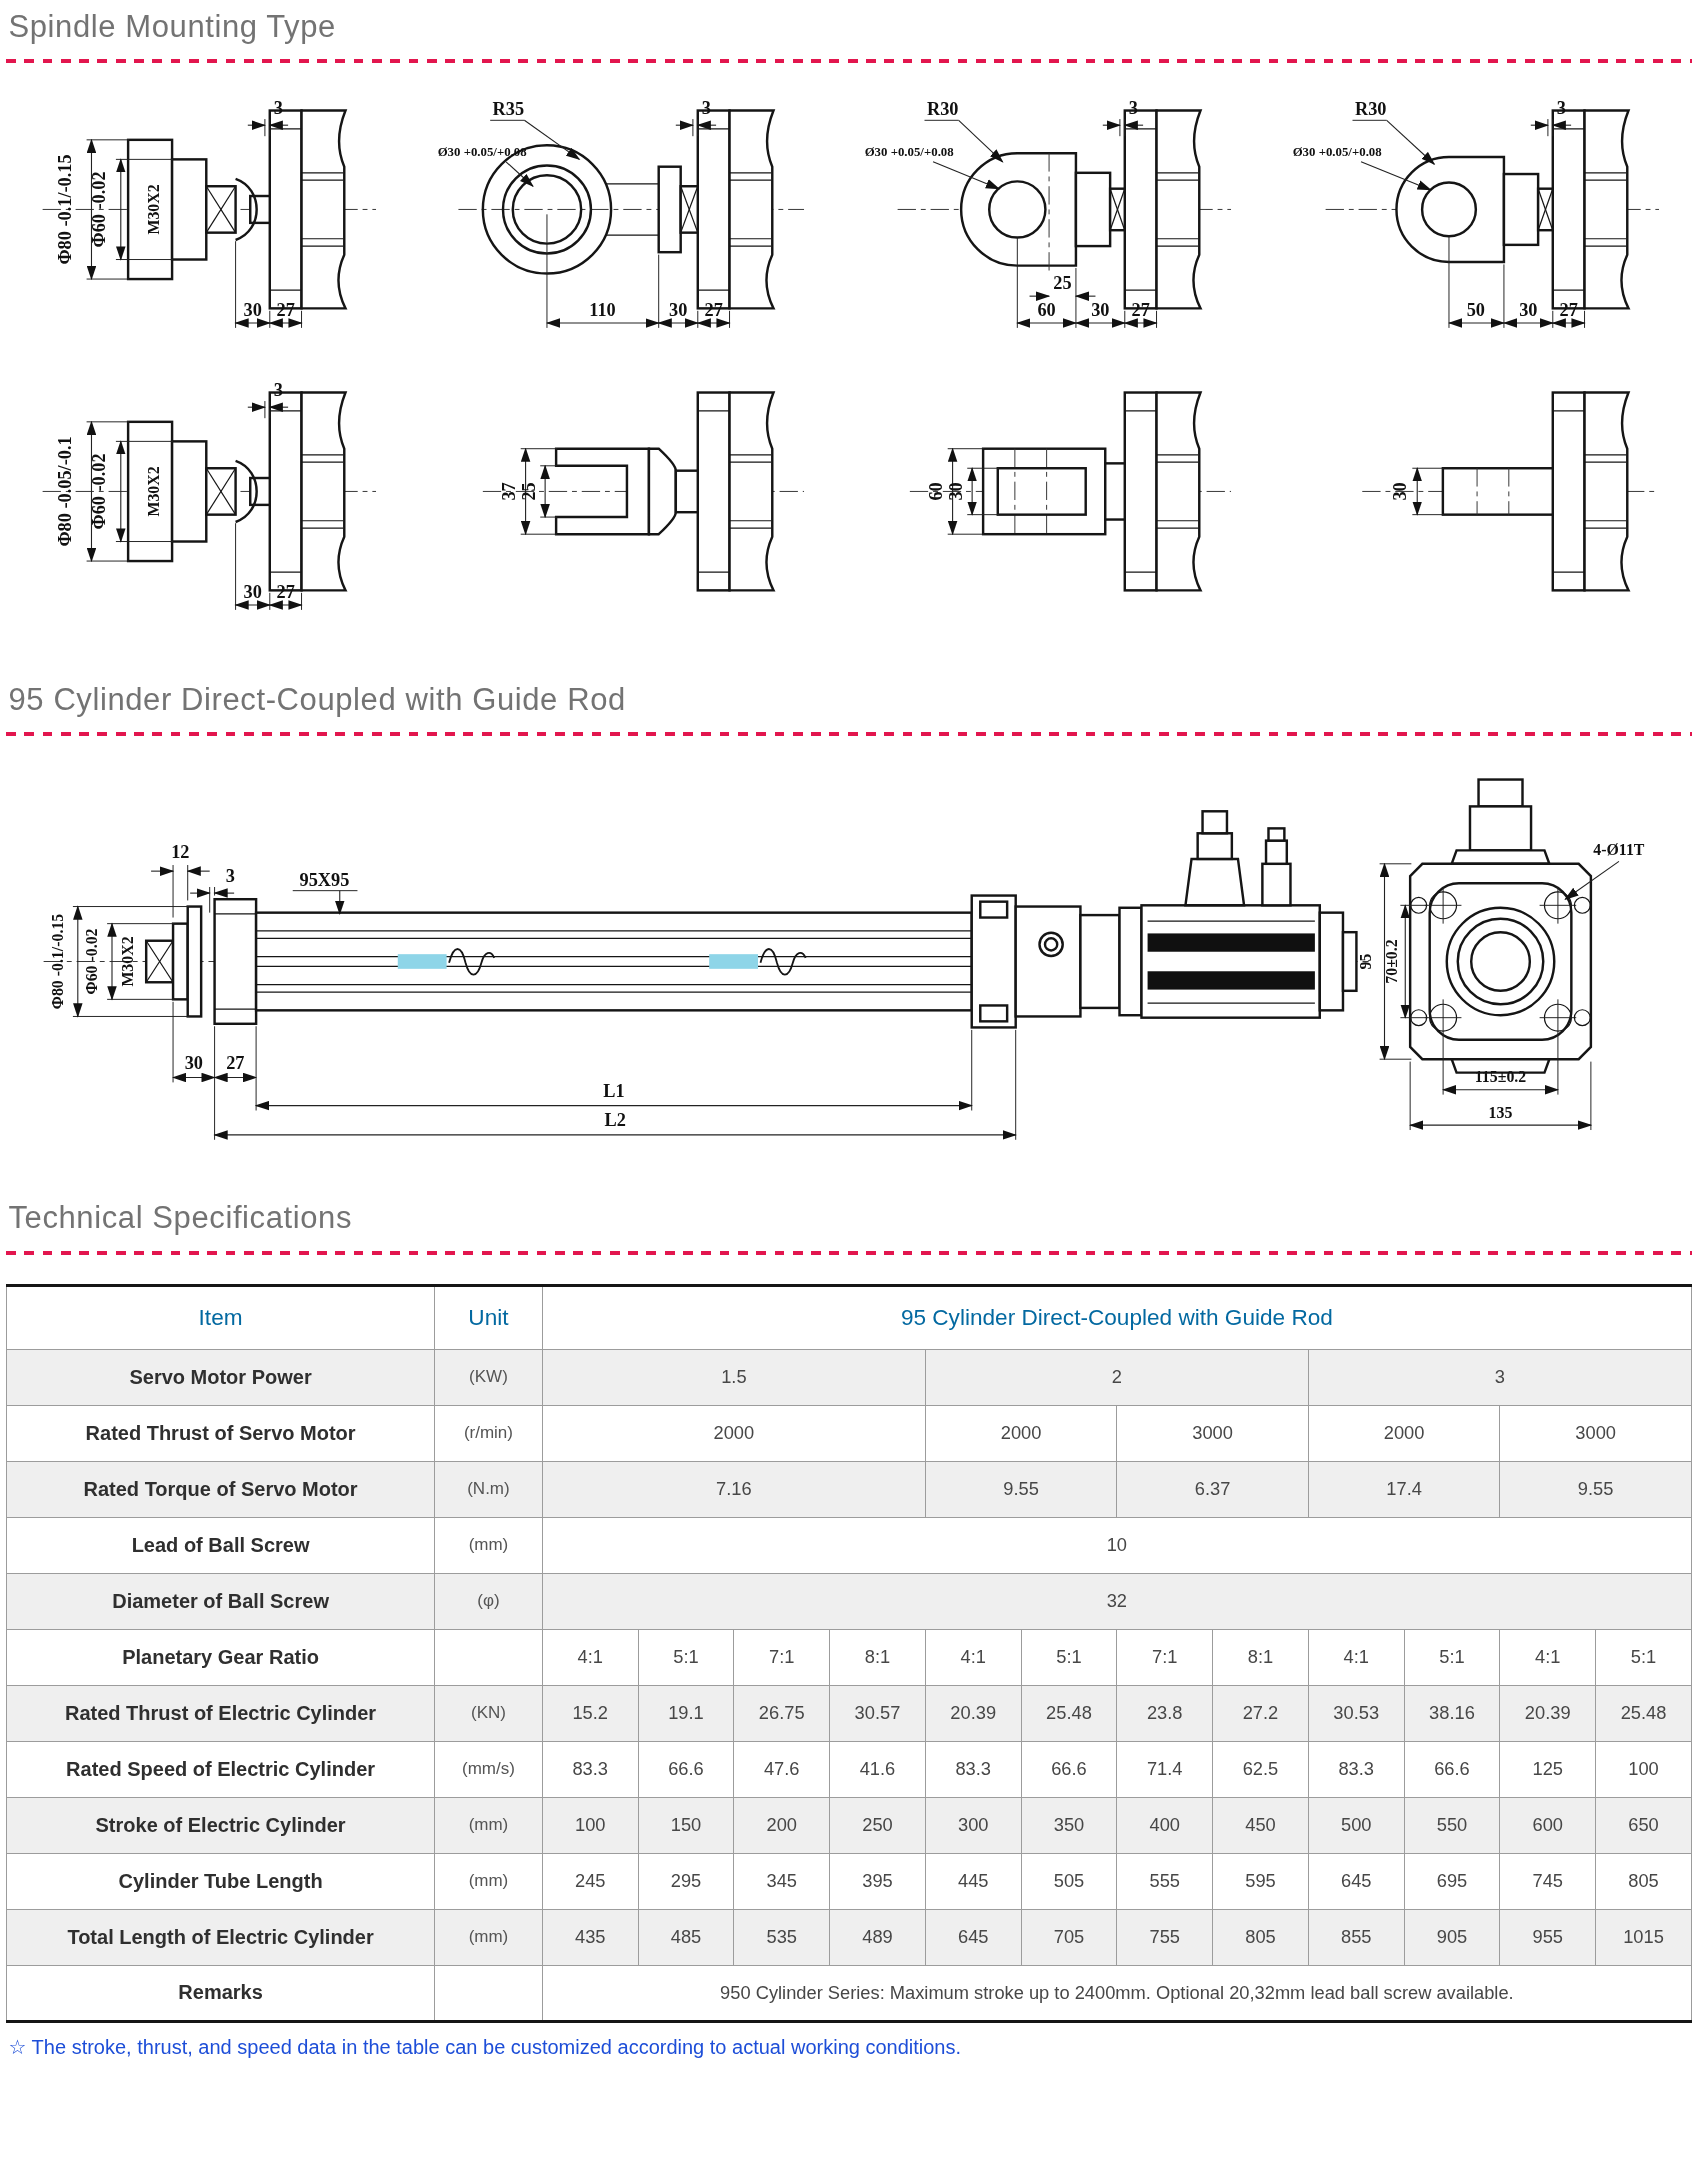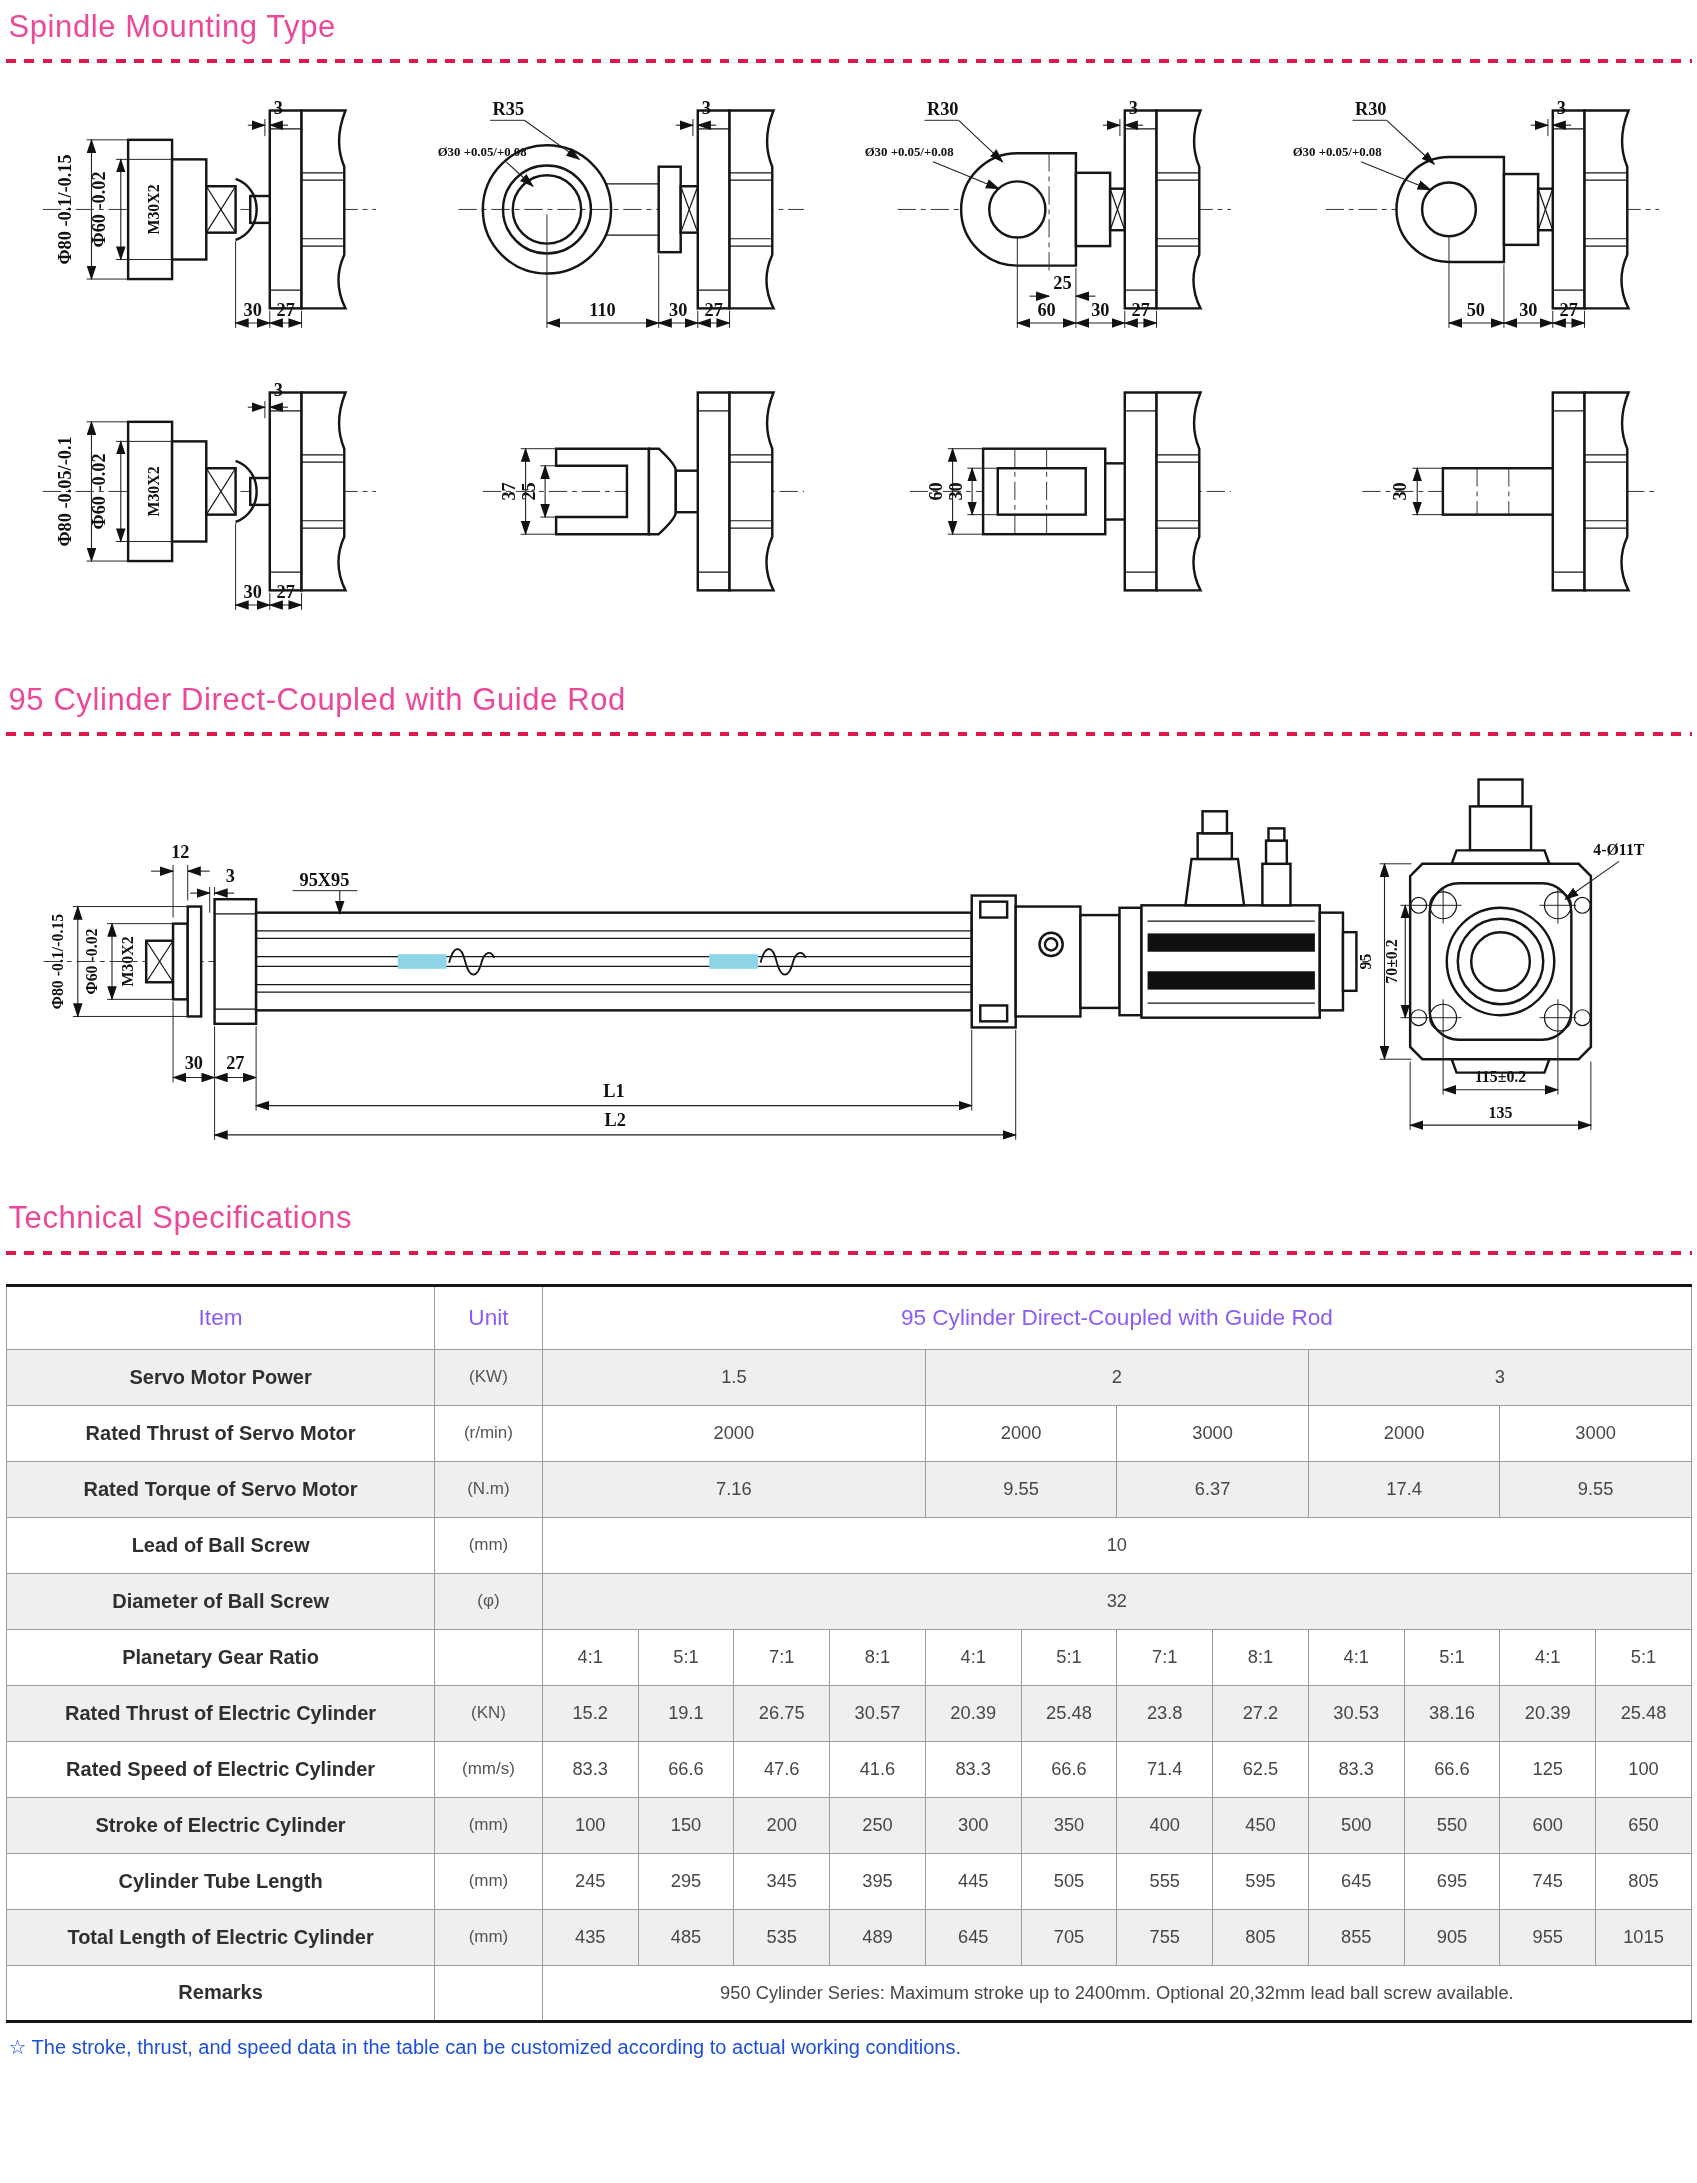--- a/index.html
+++ b/index.html
@@ -1,19 +1,19 @@
 <!DOCTYPE html>
 <html style="--accent: #e2164e; --hl: #8ed5e8; --stripe: #efefef;font-size:9.8px"><head>
 <meta charset="utf-8">
 <style>
   :root{ --accent:#e2164e; --hl:#8ed5e8; --stripe:#efefef; }
   *{box-sizing:border-box}
   html,body{margin:0;padding:0;background:#fff}
   body{width:1698px;min-height:2183px;padding:8.6px 6.1px 18.3px;font-family:"Liberation Sans",sans-serif;color:#2f2f2f}
-  .sec-h{font-size:31px;font-weight:300;color:#ec4899;margin:0 0 14.7px 2.4px;letter-spacing:0.6px}
+  .sec-h{font-size:31px;font-weight:300;color:#737373;margin:0 0 14.7px 2.4px;letter-spacing:0.6px}
   .rule{height:3.7px;background:repeating-linear-gradient(90deg,var(--accent) 0 9.8px,transparent 9.8px 18.3px);margin-bottom:3.7px}
   .drow{display:flex;justify-content:space-between;margin-top:18.3px}
   .sec2{margin-top:56px}
   .sec3{margin-top:37px}
   svg.draw{display:block}
   
   .o{fill:#fff;stroke:#151515;stroke-width:4;stroke-linejoin:miter}
   .on{fill:none;stroke:#151515;stroke-width:4}
   .ln{stroke:#151515;stroke-width:3;fill:none}
   .thin{stroke-width:2}
@@ -23,21 +23,21 @@
   .dim{stroke:#222;stroke-width:1.8;fill:none;marker-start:url(#arr);marker-end:url(#arr)}
   .dime{stroke:#222;stroke-width:1.8;fill:none;marker-end:url(#arr)}
   .t{font-family:"Liberation Serif",serif;font-weight:700;font-size:30px;fill:#111;text-anchor:middle}
   .ts{font-size:21px}
   .tm{font-size:26px}
   .tl{text-anchor:start}
   .hl{fill:var(--hl);stroke:none}
   
   table{width:100%;border-collapse:collapse;table-layout:fixed;border-top:3.1px solid #151515;border-bottom:3.1px solid #151515;margin-top:29px}
   th,td{border:0.6px solid #9c9c9c;text-align:center;vertical-align:middle;overflow:hidden}
-  thead th{font-size:22.6px;font-weight:400;color:#8b5cf6;height:64px;background:#fff}
+  thead th{font-size:22.6px;font-weight:400;color:#0369a1;height:64px;background:#fff}
   tbody td{height:56px;padding:0 3.7px}
   td.c-item{font-weight:700;font-size:20px;color:#2f2f2f}
   td.c-unit{font-size:17px;font-weight:400;color:#555}
   td.c-val{font-size:18.3px;color:#474747}
   tbody tr:nth-child(odd){background:var(--stripe)}
   .footnote{font-size:20px;color:#1d4ed8;margin:12.2px 0 0 2.4px}
 </style>
 </head>
 <body>
 

